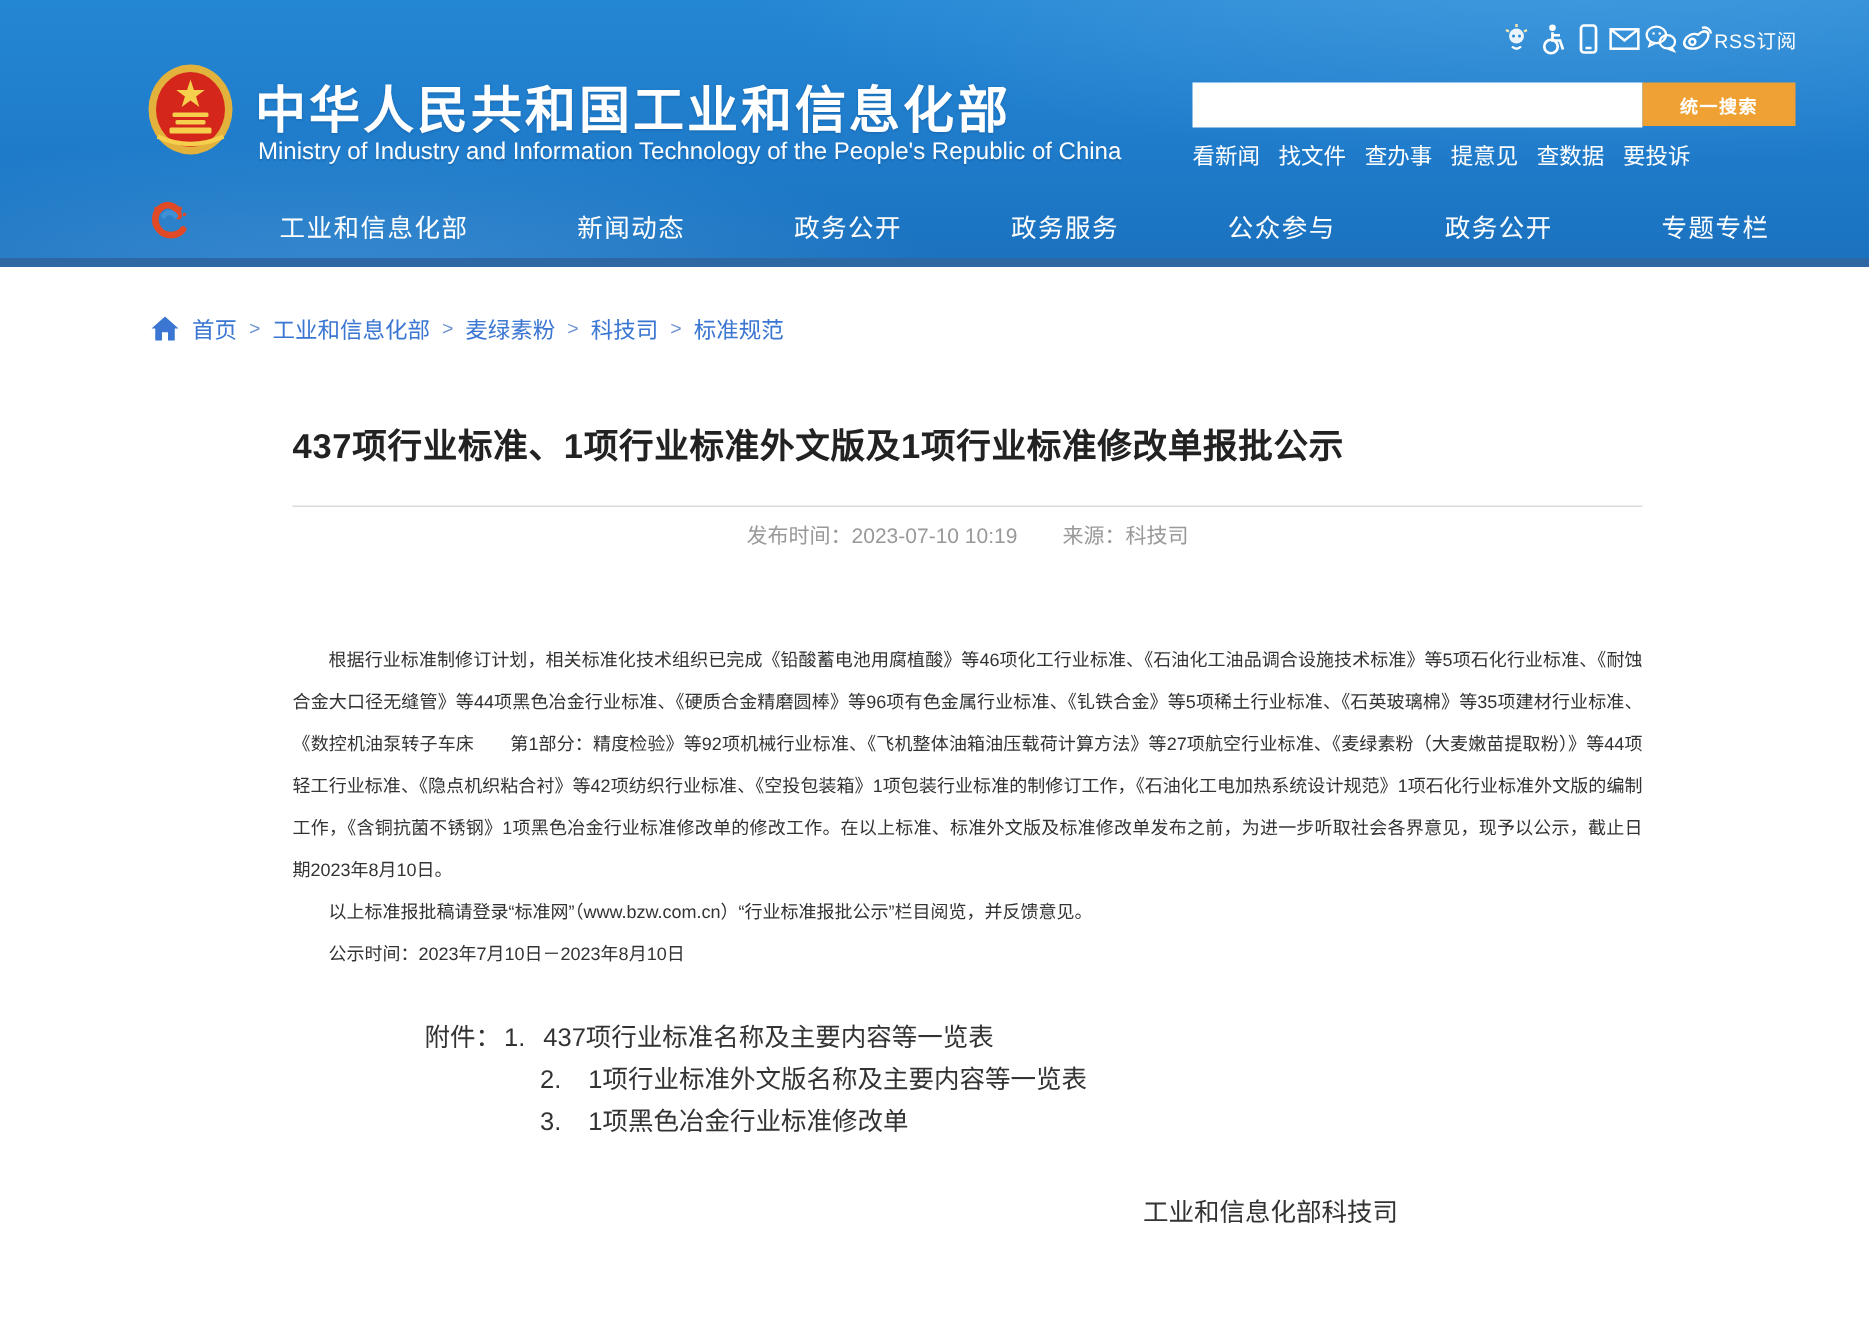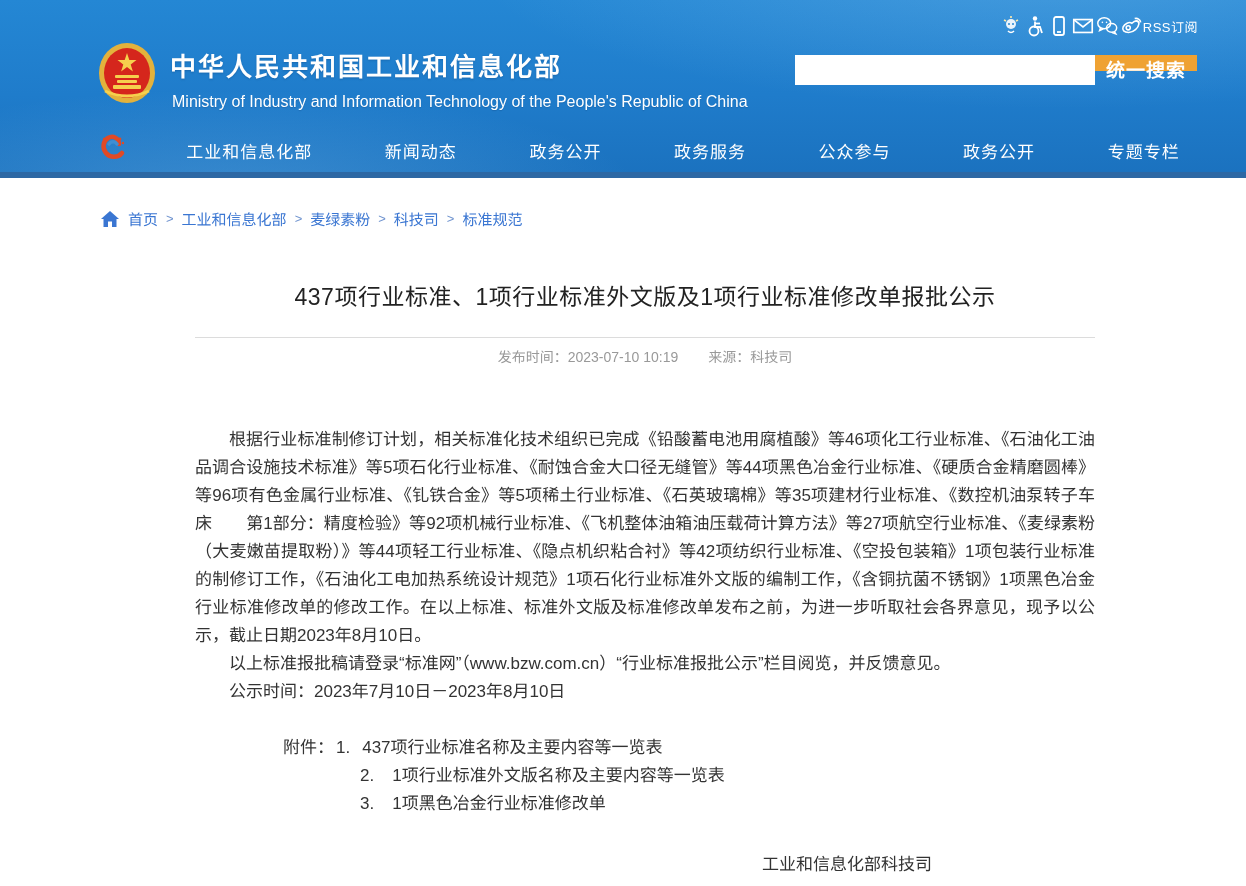--- a/index.html
+++ b/index.html
@@ -19,36 +19,36 @@
     position:absolute; top:10px; right:48px; height:32px;
     display:flex; align-items:center; 
   }
   .u-icon { width:24px; height:24px; display:flex; align-items:center; justify-content:center; cursor:pointer; }
   .u-icon svg { display:block; }
   .rss-label { color:#fff; font-size:13px; cursor:pointer; letter-spacing:.5px; }
 
   .emblem { position:absolute; left:97px; top:41px; width:60px; height:64px; }
   .site-title {
     position:absolute; left:170px; top:46px;
-    color:#fff; font-size:26px; font-weight:bold; letter-spacing:2px;
+    color:#fff; font-size:34px; font-weight:bold; letter-spacing:2px;
     text-shadow:0 1px 2px rgba(0,40,90,.25); white-space:nowrap;
   }
   .site-sub {
     position:absolute; left:172px; top:93px;
     color:#fff; font-size:16px; white-space:nowrap; text-shadow:0 1px 1px rgba(0,40,90,.2);
   }
 
   .search-box { position:absolute; left:795px; top:55px; width:402px; height:30px; display:flex; }
   .search-input {
     width:300px; height:30px; border:none; outline:none; background:#fff;
     padding:0 8px; font-size:14px; color:#333;
   }
   .search-btn {
-    width:102px; height:16px; border:none; background:#efa233; color:#fff;
-    font-size:19px; font-weight:bold; letter-spacing:1px; cursor:pointer;
+    width:102px; height:29px; border:none; background:#efa233; color:#fff;
+    font-size:12px; font-weight:bold; letter-spacing:1px; cursor:pointer;
     font-family:Liberation Sans, sans-serif;
   }
   .quick-links {
     position:absolute; left:795px; top:92px; width:332px;
     display:flex; justify-content:space-between;
   }
   .quick-links a { color:#fff; font-size:15px; text-decoration:none; cursor:pointer; white-space:nowrap; }
 
   .nav-row { position:absolute; left:0; top:128px; width:1246px; height:44px; display:flex; align-items:center; }
   .nav-logo { position:absolute; left:95px; top:2px; width:34px; height:38px; }
@@ -66,28 +66,28 @@
     position:absolute; left:100px; top:208px; display:flex; align-items:center;
     font-size:15px; color:#3a76d2;
   }
   .crumb-home { width:20px; height:18px; margin-right:8px; cursor:pointer; }
   .crumb-link { color:#3a76d2; text-decoration:none; cursor:pointer; white-space:nowrap; }
   .crumb-sep { color:#6f93cf; margin:0 8px; font-size:13px; }
 
   
   .article { position:absolute; left:195px; top:255px; width:900px; }
   .article-title {
-    text-align:center; font-size:23px; font-weight:normal; color:#222;
+    font-size:23px; font-weight:bold; color:#222;
     letter-spacing:.5px; margin-top:26px; line-height:1.4;
   }
   .title-divider { border:none; border-top:1px solid #dcdcdc; margin-top:24px; }
   .article-meta { text-align:center; margin-top:8px; font-size:14px; color:#999; }
   .article-meta .meta-gap { display:inline-block; width:30px; }
 
-  .article-body { margin-top:60px; font-size:17px; color:#333; line-height:28px; }
+  .article-body { margin-top:60px; font-size:12px; color:#333; line-height:28px; }
   .article-body p { text-indent:2em; text-align:justify; }
 
   .attachments { margin-top:28px; font-size:17px; color:#333; line-height:28px; }
   .att-row1 { margin-left:88px; }
   .att-label { margin-right:2px; }
   .att-num { margin-right:12px; }
   .att-row-n { margin-left:165px; }
   .att-row-n .att-num { margin-right:18px; }
   .att-text { cursor:pointer; }
 
@@ -161,20 +161,28 @@
     </svg>
   </div>
   <div class="site-title">中华人民共和国工业和信息化部</div>
   <div class="site-sub">Ministry of Industry and Information Technology of the People's Republic of China</div>
 
   <div class="search-box">
     <input class="search-input" type="text" value="" style="">
     <button class="search-btn">统一搜索</button>
   </div>
 
+  <div class="quick-links">
+    <a>看新闻</a>
+    <a>找文件</a>
+    <a>查办事</a>
+    <a>提意见</a>
+    <a>查数据</a>
+    <a>要投诉</a>
+  </div>
 
   <div class="nav-row">
     <span class="nav-logo">
       <svg width="34" height="38" viewBox="0 0 34 38">
         <path d="M24 14 C24 8 18 5 13 8 C8 11 7 18 11 23 C15 28 23 28 27 23" fill="none" stroke="#e04a26" stroke-width="4.5" stroke-linecap="round"></path>
         <path d="M14 14 C16 11 20 11 22 14" fill="none" stroke="#3f8fd4" stroke-width="3.5" stroke-linecap="round"></path>
         <circle cx="25" cy="9" r="1.4" fill="#e04a26"></circle>
         <circle cx="28" cy="13" r="1.2" fill="#e04a26"></circle>
         <circle cx="9" cy="9" r="1.2" fill="#e04a26"></circle>
       </svg>

